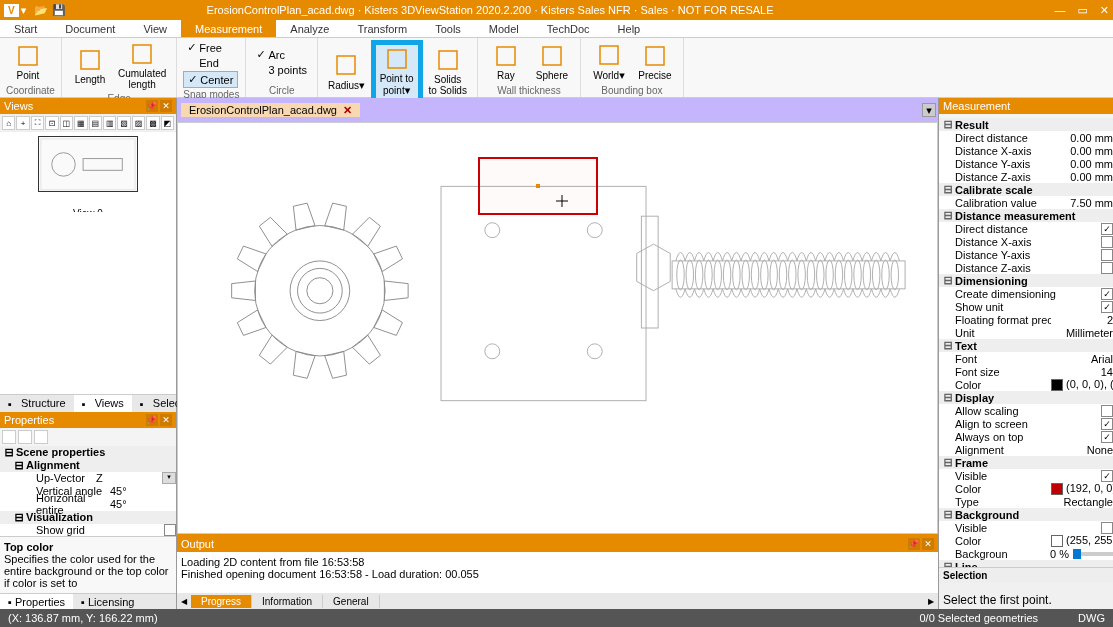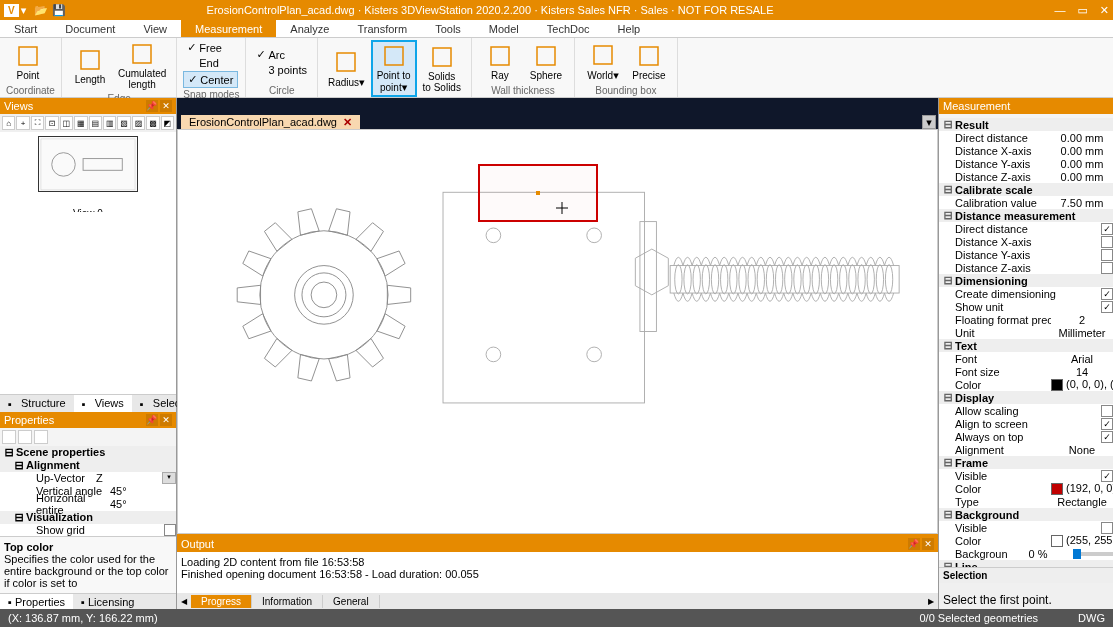--- a/index.html
+++ b/index.html
@@ -17,21 +17,21 @@
 
 .menu-bar { background: white; height: 18px; display: flex; align-items: stretch; border-bottom: 1px solid #ccc; }
 .menu-bar .menu-item { padding: 2px 14px; display: flex; align-items: center; color: #333; cursor: pointer; }
 .menu-bar .menu-item.active { background: #e68a00; color: white; }
 
 
 .ribbon { background: #f8f8f8; height: 60px; display: flex; border-bottom: 1px solid #ccc; }
 .ribbon-group { display: flex; flex-direction: column; border-right: 1px solid #ddd; padding: 2px 6px 0; }
 .ribbon-group .buttons { display: flex; gap: 2px; flex: 1; }
 .ribbon-btn { display: flex; flex-direction: column; align-items: center; justify-content: center; padding: 2px 4px; gap: 2px; cursor: pointer; min-width: 44px; }
-.ribbon-btn.active { background: #d4e8f8; border: 2px solid #0ea5e9; }
+.ribbon-btn.active { background: #d4e8f8; border: 5px solid #0ea5e9; }
 .ribbon-btn .icon { width: 24px; height: 24px; display: flex; align-items: center; justify-content: center; }
 .ribbon-btn .label { font-size: 10px; text-align: center; line-height: 1.1; white-space: nowrap; }
 .ribbon-group-label { font-size: 10px; color: #666; text-align: center; padding: 1px 0; }
 .ribbon-small-btn { display: flex; align-items: center; gap: 2px; padding: 1px 4px; font-size: 10px; cursor: pointer; }
 .ribbon-small-btn.active { background: #d4e8f8; border: 1px solid #7ab8e0; }
 .ribbon-small-col { display: flex; flex-direction: column; justify-content: center; gap: 1px; }
 
 
 .main { flex: 1; display: flex; overflow: hidden; }
 
@@ -73,21 +73,21 @@
 .help-text { background: #f8f8f8; padding: 4px; font-size: 10px; border-top: 1px solid #ccc; }
 .help-text .title { font-weight: bold; }
 
 
 .bottom-tabs { display: flex; background: #e8e8e8; border-top: 1px solid #ccc; height: 16px; }
 .bottom-tabs .tab { padding: 1px 8px; display: flex; align-items: center; gap: 3px; font-size: 10px; }
 .bottom-tabs .tab.active { background: white; }
 
 
 .center-col { flex: 1; display: flex; flex-direction: column; }
-.doc-tabs { background: #0f172a; height: 31px; display: flex; align-items: flex-end; }
+.doc-tabs { background: #c4b5fd; height: 24px; display: flex; align-items: center; }
 .doc-tab { background: #f8d8b0; padding: 1px 8px; margin-left: 4px; height: 14px; display: flex; align-items: center; gap: 6px; font-size: 10px; }
 .doc-tab .close { color: #a00; font-weight: bold; }
 .doc-tabs .doc-dropdown { margin-left: auto; width: 14px; height: 14px; background: #ccc; border: 1px solid #999; text-align: center; margin-right: 2px; }
 
 .viewport { flex: 1; background: white; position: relative; overflow: hidden; border: 1px solid #ccc; }
 .viewport svg { width: 100%; height: 100%; }
 .selection-rect { position: absolute; border: 2px solid #c00; background: rgba(192,0,0,0.02); }
 .cursor-cross { position: absolute; width: 12px; height: 12px; }
 
 
@@ -99,21 +99,21 @@
 .output-tabs .tab.active { background: #e68a00; color: white; }
 
 
 .right-col { width: 175px; display: flex; flex-direction: column; border-left: 1px solid #999; }
 .meas-toolbar { display: flex; gap: 2px; padding: 2px; background: #f4f4f4; }
 .meas-tree { flex: 1; overflow-y: auto; background: white; font-size: 10px; }
 .meas-row { display: flex; align-items: center; height: 13px; padding-left: 4px; }
 .meas-row.section { background: #eee; font-weight: bold; }
 .meas-row .expand { width: 10px; text-align: center; color: #666; }
 .meas-row .key { flex: 1; padding-left: 2px; white-space: nowrap; overflow: hidden; }
-.meas-row .val { width: 62px; text-align: center; white-space: nowrap; overflow: hidden; }
+.meas-row .val { width: 62px; text-align: right; white-space: nowrap; overflow: hidden; }
 .meas-row .checkbox { width: 12px; height: 12px; border: 1px solid #888; display: inline-block; margin-left: 4px; }
 .meas-row .checkbox.checked::after { content: "✓"; font-size: 9px; line-height: 10px; display: block; text-align: center; }
 .meas-row .swatch { width: 12px; height: 12px; display: inline-block; margin-right: 3px; vertical-align: middle; border: 1px solid #666; }
 
 .selection-panel { border-top: 1px solid #ccc; padding: 0; }
 .selection-panel .sel-header { background: #eee; font-weight: bold; padding: 2px 4px; font-size: 10px; }
 .selection-panel .sel-body { padding: 2px 4px; font-size: 12px; margin-top: 8px; }
 
 
 .status-bar { height: 18px; background: #555; color: white; display: flex; align-items: center; padding: 0 8px; font-size: 10px; }

